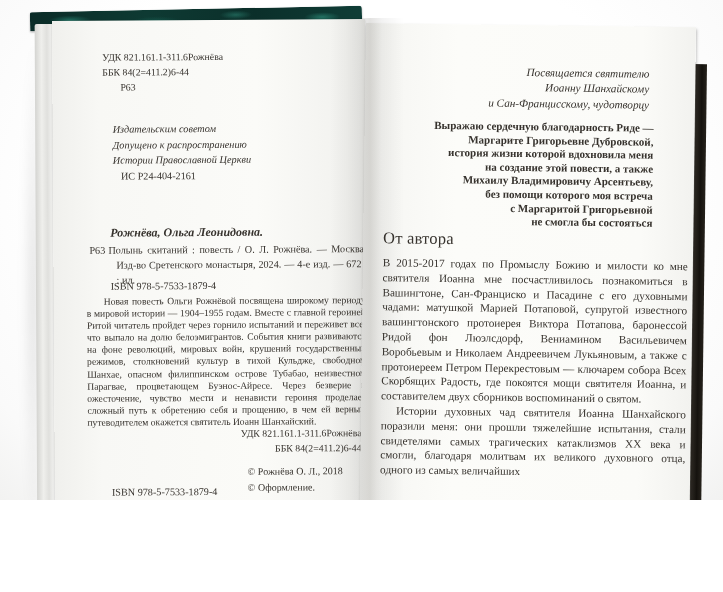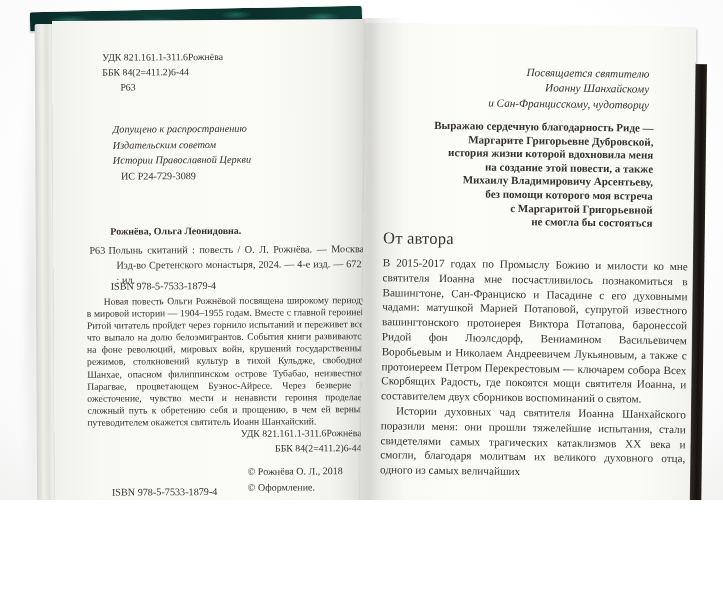--- a/index.html
+++ b/index.html
@@ -59,21 +59,21 @@
     background:linear-gradient(90deg,#ebebe8 0%,#f6f6f3 5%,#fcfcf9 28%,#fbfbf8 84%,#f2f2ef 100%);
     box-shadow:1px 2px 3px rgba(0,0,0,0.25);}
   .gutter-shade{left:330px;top:18px;width:74px;height:532px;z-index:6;pointer-events:none;
     background:linear-gradient(90deg, rgba(0,0,0,0) 0%, rgba(0,0,0,0.06) 40%,
       rgba(55,50,42,0.14) 54%, rgba(0,0,0,0.05) 70%, rgba(0,0,0,0) 100%);}
   
   .lp-udk{left:50px;top:29px;font-size:9.8px;line-height:15px;}
   .lp-udk .indent{padding-left:18px;}
   .lp-approval{left:60px;top:101px;font-style:italic;font-size:10.3px;line-height:15.5px;}
   .lp-is{left:68px;top:150px;font-size:10.2px;}
-  .lp-author{left:57px;top:205px;font-weight:bold;font-size:10px;}
+  .lp-author{left:57px;top:205px;font-weight:bold;font-size:12px;font-style:italic;}
   .lp-bib{left:36px;top:222px;width:282px;font-size:10.2px;line-height:15px;}
   .lp-bib .code{position:absolute;left:0;top:0;}
   .lp-bib .entry{display:block;margin:0 0 0 19px;padding-left:8px;text-indent:-8px;text-align:justify;}
   .lp-isbn1{left:57px;top:260px;font-size:10.2px;}
   .lp-annotation{left:33px;top:275px;width:279px;font-size:9.6px;line-height:12.1px;
     text-align:justify;}
   .lp-annotation p{margin:0;text-indent:17px;}
   .lp-udk2{right:6px;top:406px;font-size:9.8px;line-height:15px;text-align:right;}
   .lp-copy{left:193px;top:444px;font-size:10px;line-height:16.3px;}
   .lp-copy .indent{padding-left:12px;}
@@ -103,26 +103,26 @@
 
   <div class="abs page left-page">
 
     <div class="abs lp-udk">
       <div>УДК 821.161.1-311.6Рожнёва</div>
       <div>ББК 84(2=411.2)6-44</div>
       <div class="indent">Р63</div>
     </div>
 
     <div class="abs lp-approval">
+      <div>Издательским советом</div>
       <div>Допущено к распространению</div>
-      <div>Издательским советом</div>
       <div>Истории Православной Церкви</div>
     </div>
 
-    <div class="abs lp-is">ИС Р24-729-3089</div>
+    <div class="abs lp-is">ИС Р24-404-2161</div>
 
     <div class="abs lp-author">Рожнёва, Ольга Леонидовна.</div>
 
     <div class="abs lp-bib">
       <span class="code">Р63</span>
       <span class="entry">Полынь скитаний : повесть / О. Л. Рожнёва. — Москва : Изд-во Сретенского монастыря, 2024. — 4-е изд. — 672 с. : ил.</span>
     </div>
 
     <div class="abs lp-isbn1">ISBN 978-5-7533-1879-4</div>
 

